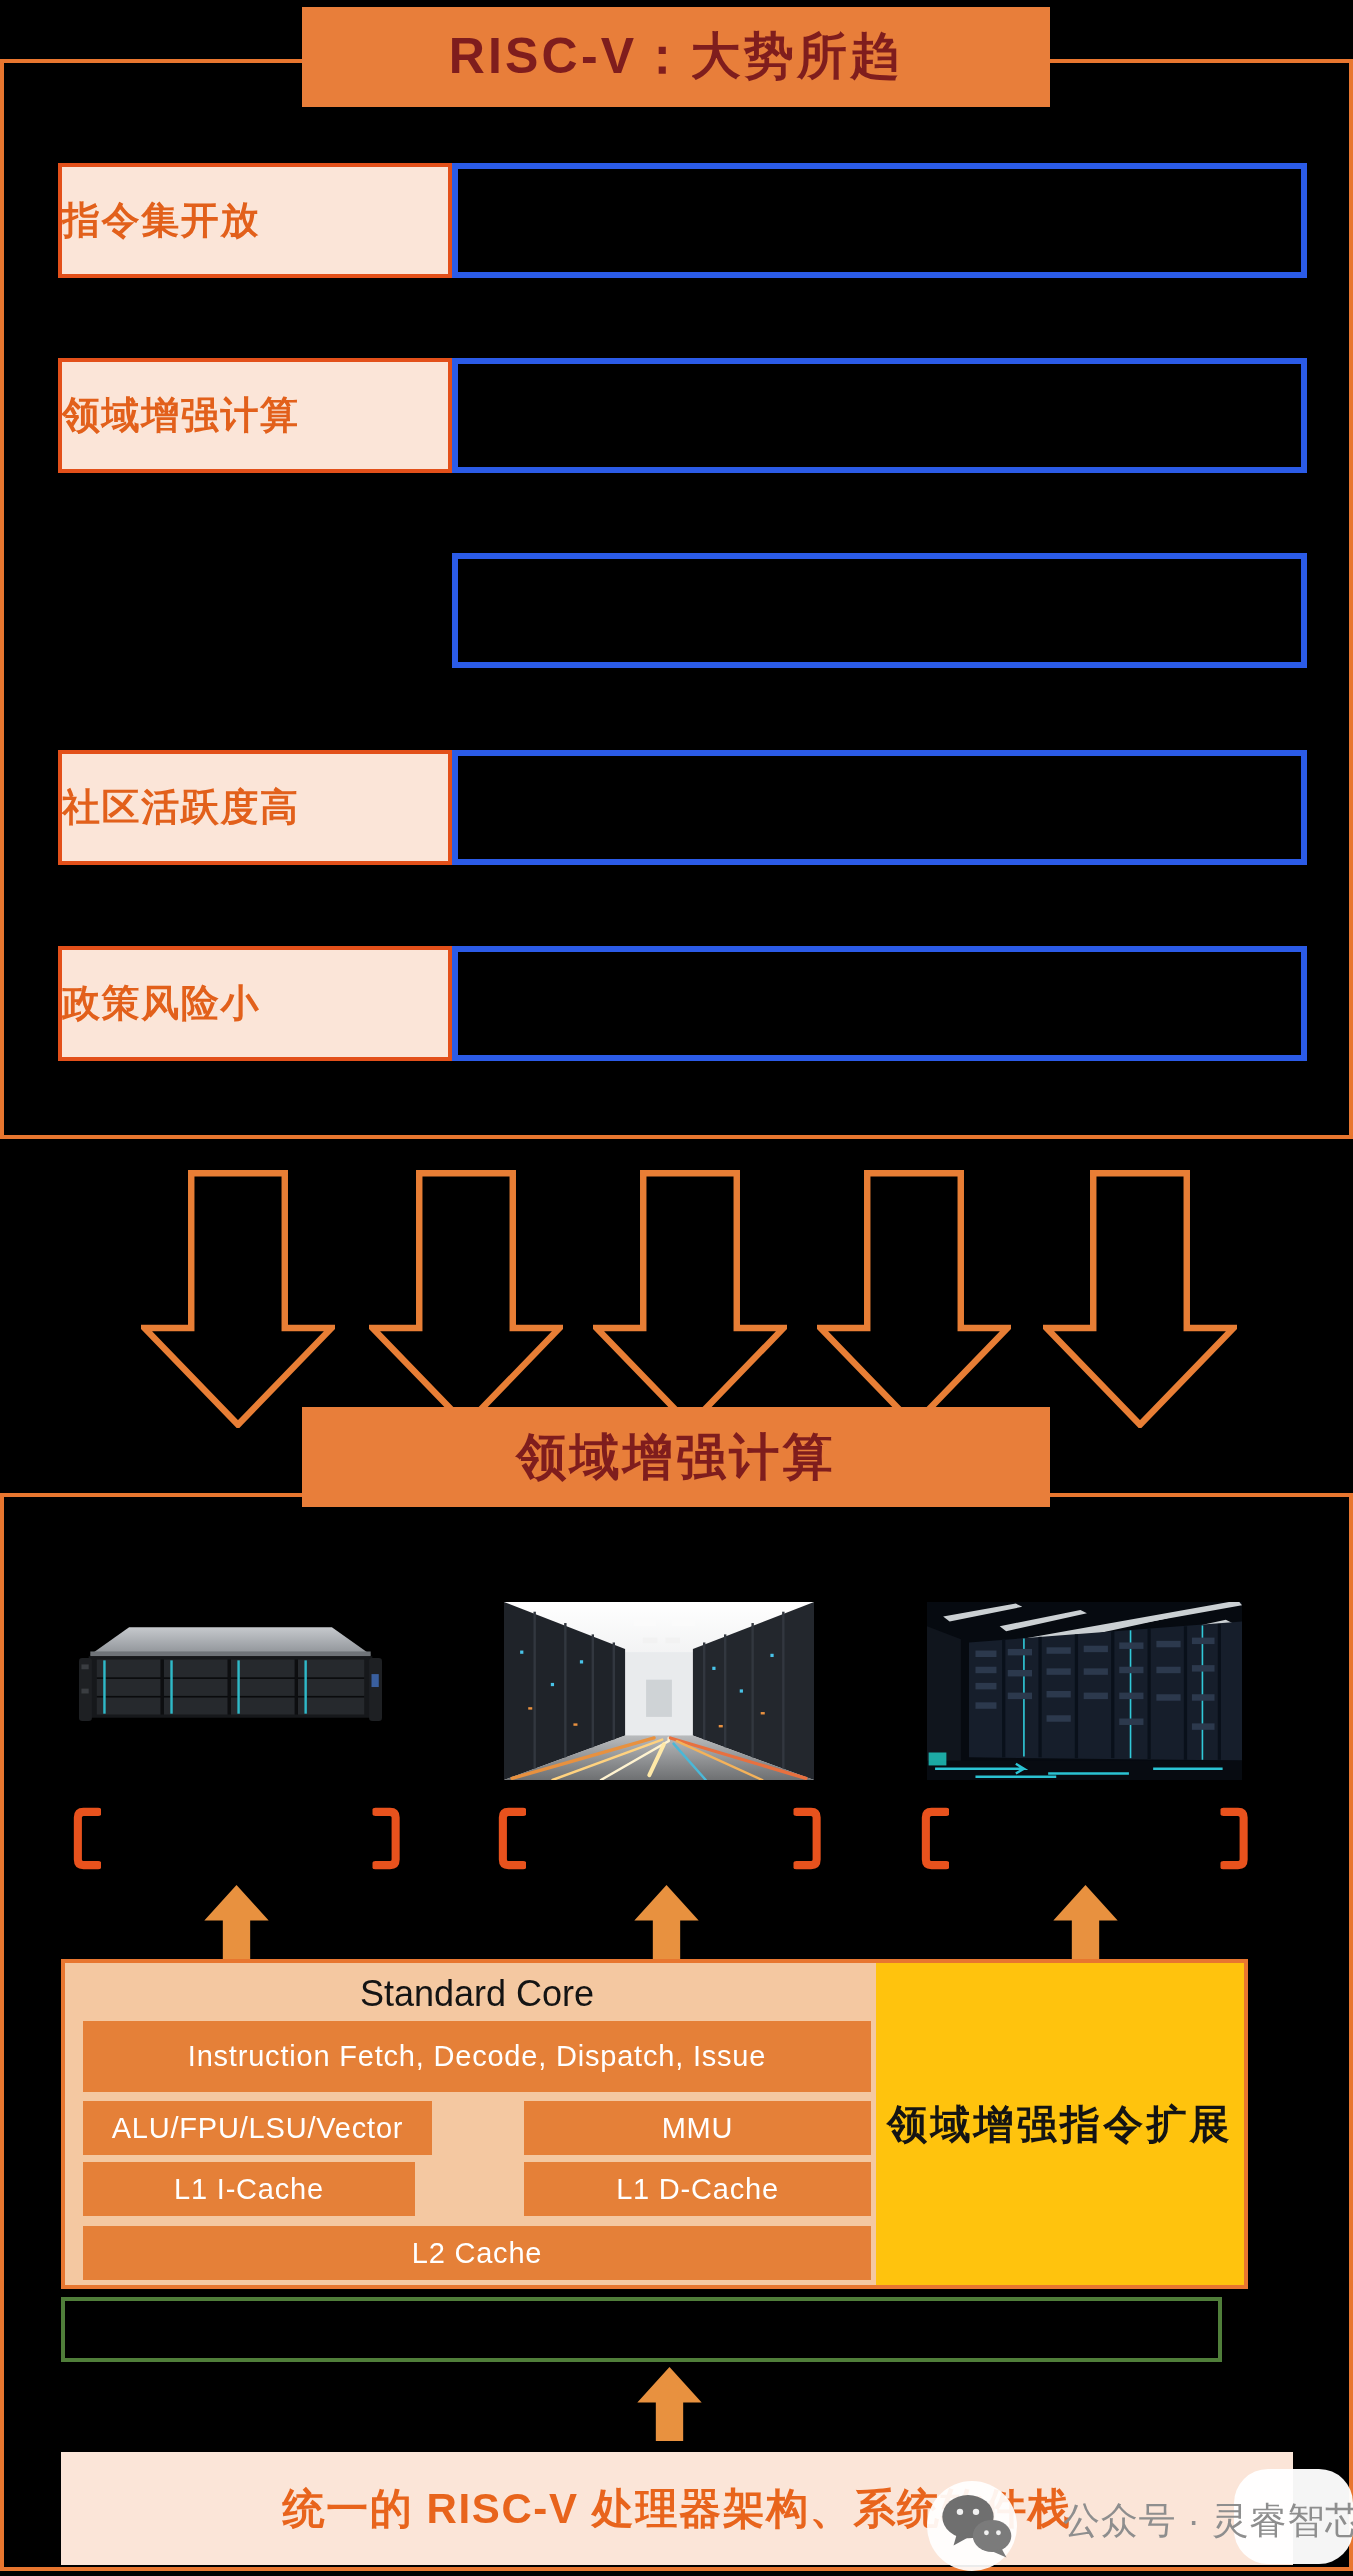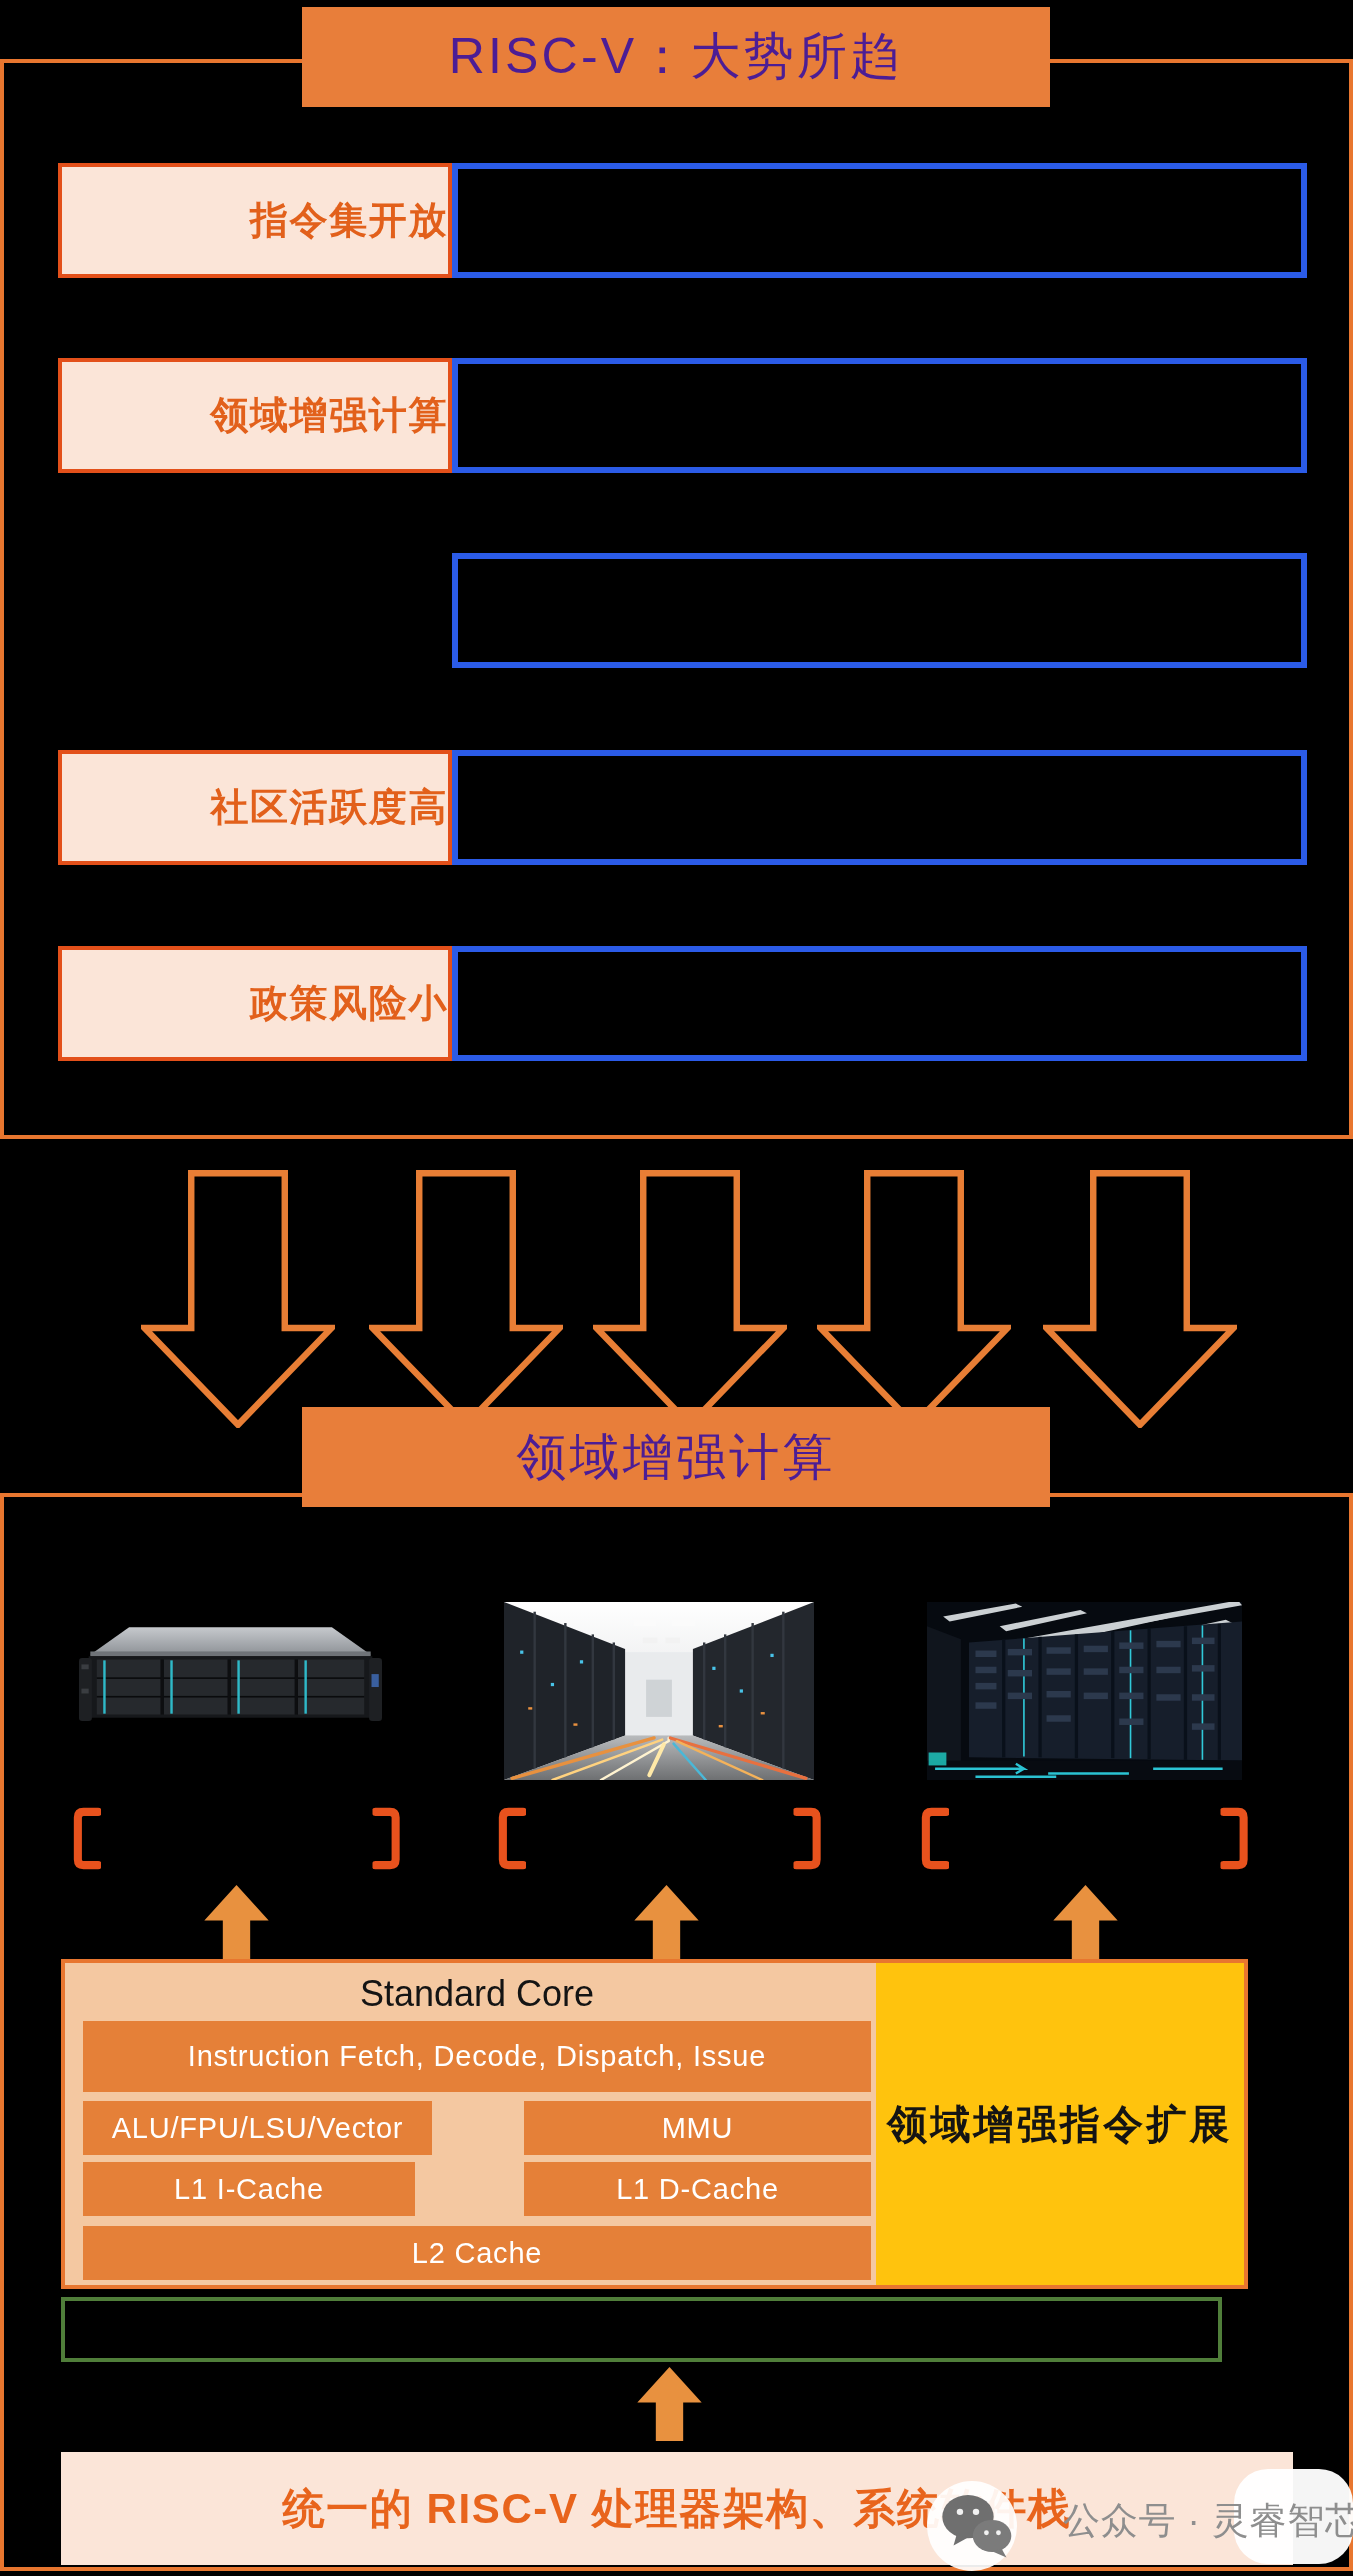--- a/index.html
+++ b/index.html
@@ -1,28 +1,28 @@
 <!DOCTYPE html>
 <html style="font-size:13px"><head>
 <meta charset="utf-8">
 <style>
   html,body{margin:0;padding:0;background:#000;}
   .stage{position:relative;width:1353px;height:2576px;background:#000;overflow:hidden;
          font-family:"Liberation Sans","DejaVu Sans",sans-serif;}
   .panel{position:absolute;box-sizing:border-box;border:4.8px solid #E8762F;background:#000;}
   #panel1{left:0;top:59px;width:1353px;height:1080px;}
   #panel2{left:0;top:1493px;width:1353px;height:1078px;}
-  .banner{position:absolute;left:302px;width:748px;height:100px;background:#E87E3A;color:#4c1d95;
-          font-weight:normal;font-size:50px;letter-spacing:3.2px;display:flex;align-items:center;
+  .banner{position:absolute;left:302px;width:748px;height:100px;background:#E87E3A;color:#7f1d1d;
+          font-weight:bold;font-size:50px;letter-spacing:3.2px;display:flex;align-items:center;
           justify-content:center;z-index:3;}
   .banner1{top:6.5px}
   .banner2{top:1407px}
   .feature-label{position:absolute;left:58px;width:394px;height:115px;background:#FBE5D8;
           border:4px solid #E3501A;box-sizing:border-box;display:flex;align-items:center;
-          justify-content:flex-end;color:#E2601B;font-size:38px;font-weight:bold;letter-spacing:1.6px;z-index:2;}
+          justify-content:flex-start;color:#E2601B;font-size:38px;font-weight:bold;letter-spacing:1.6px;z-index:2;}
   .feature-box{position:absolute;left:452px;width:855px;height:115px;background:#000;
           border:6.5px solid #2B5BE7;box-sizing:border-box;z-index:2;}
   .r1{top:163px}.r2{top:358px}.r3{top:553px}.r4{top:750px}.r5{top:946px}
   .down-arrow{position:absolute;top:1170px;width:194px;height:258px;}
   .da1{left:141px}.da2{left:369px}.da3{left:593px}.da4{left:817px}.da5{left:1043px}
   .img-box{position:absolute;z-index:2;}
   .bracket{position:absolute;top:1807px;width:27.5px;height:63px;z-index:2;}
   .bracket.flip{transform:scaleX(-1);}
   .up-arrow{position:absolute;top:1885px;width:65px;height:74px;z-index:2;}
   .core{position:absolute;left:61px;top:1959px;width:1187px;height:330px;border:4px solid #E8762F;

